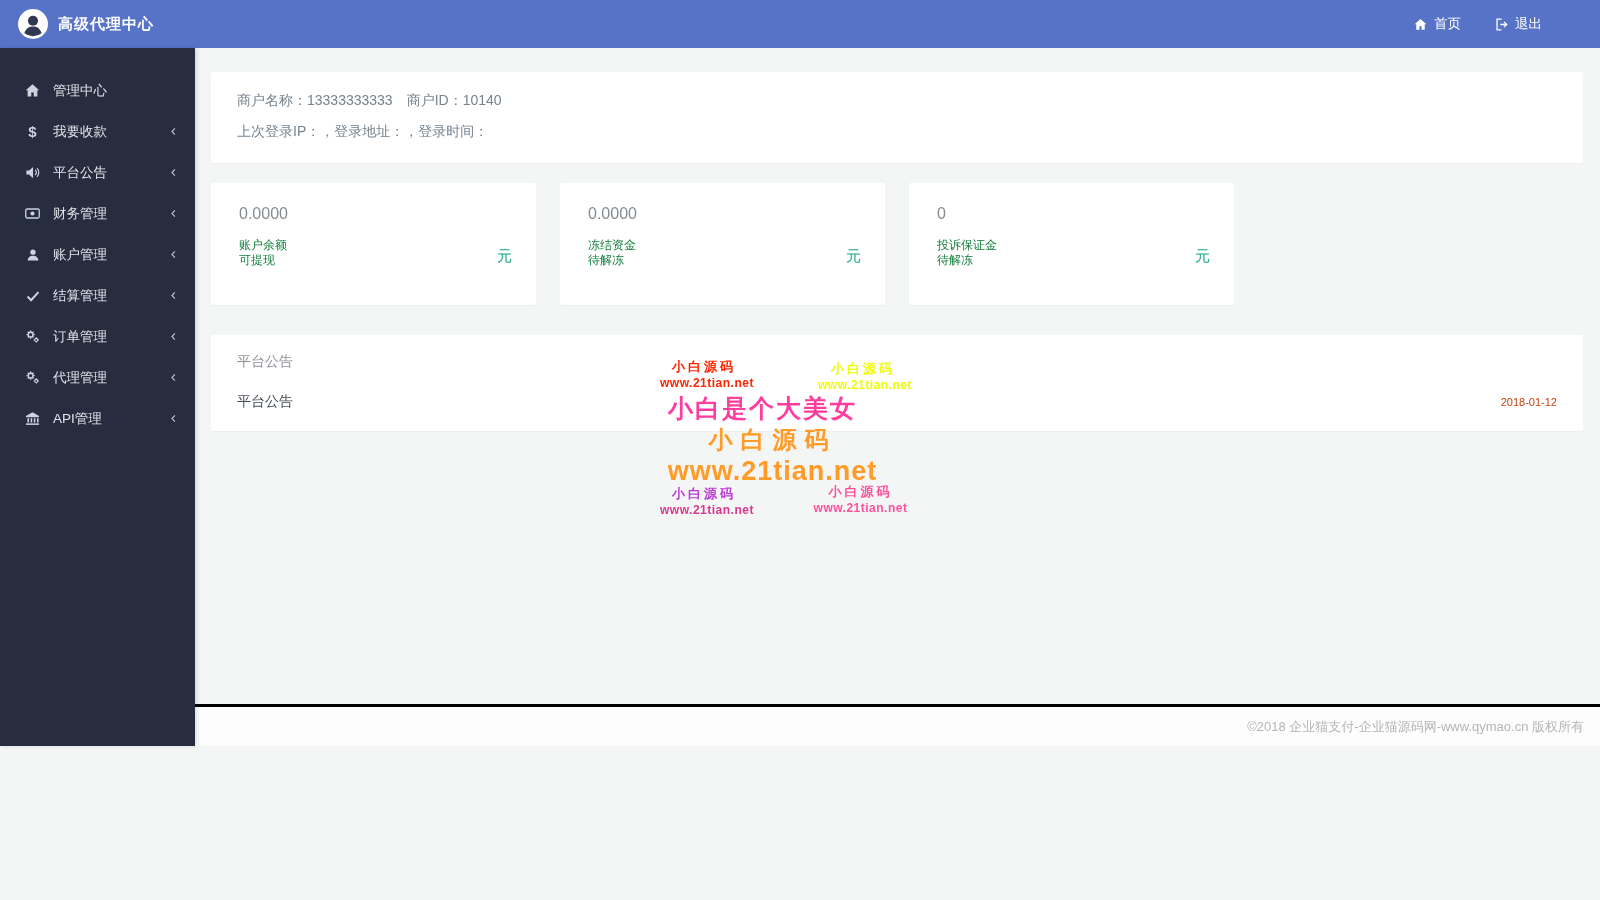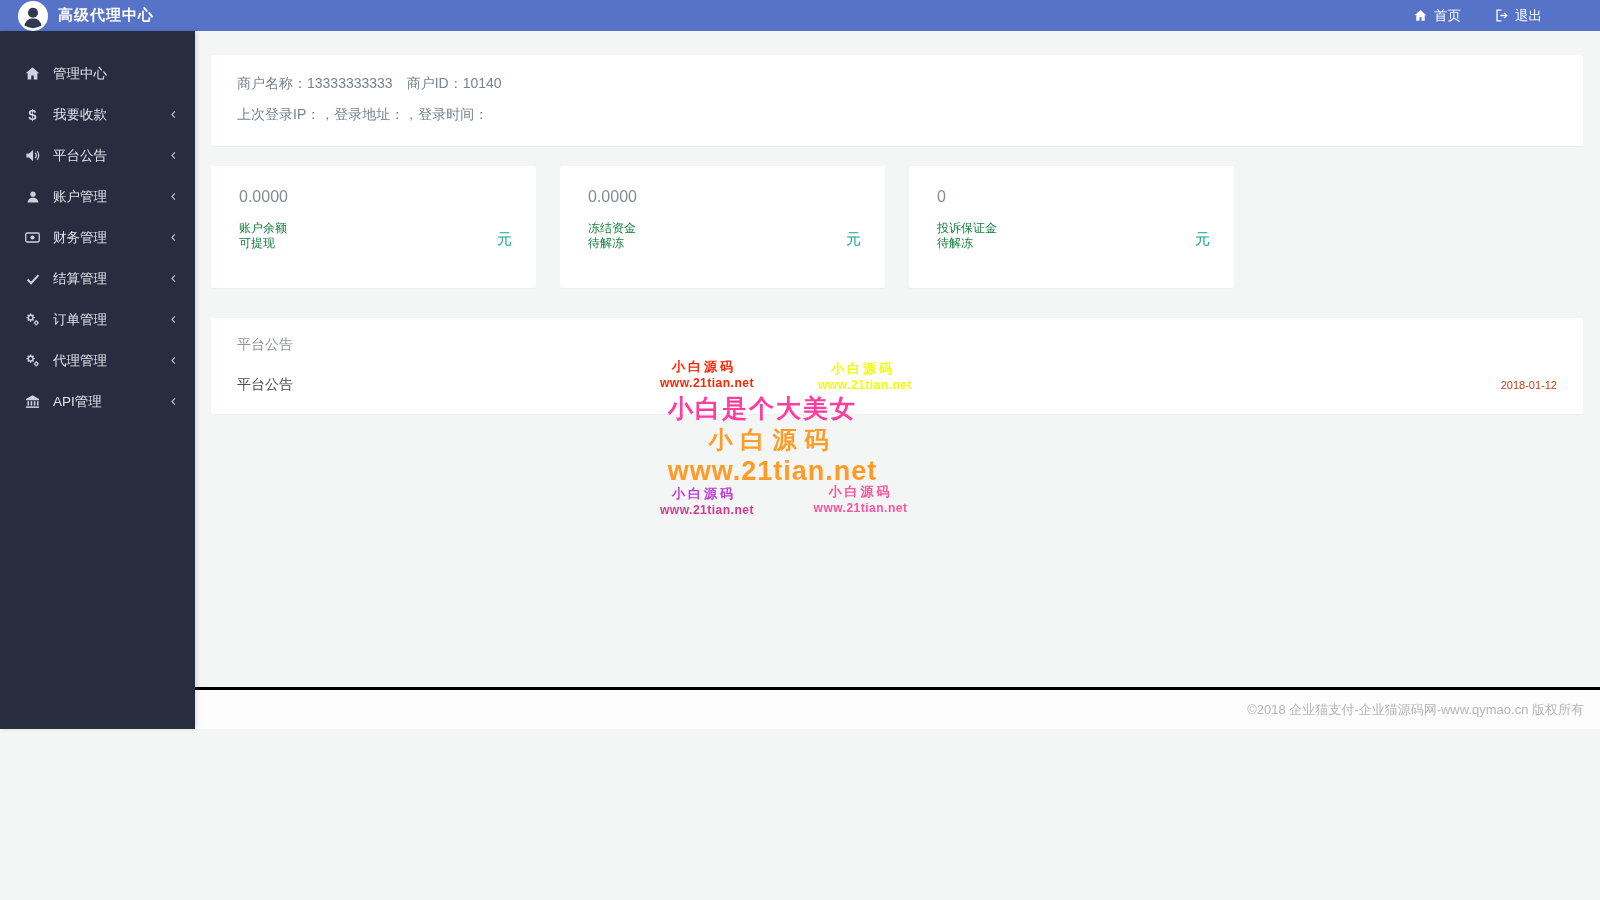--- a/index.html
+++ b/index.html
@@ -1,21 +1,21 @@
 <!DOCTYPE html>
 <html><head>
 <meta charset="utf-8">
 <style>
   * { margin:0; padding:0; box-sizing:border-box; }
   html,body { width:100%; height:100%; }
   body { font-family:"Liberation Sans","DejaVu Sans",sans-serif; background:#f4f5f5; }
   .app { width:1600px; height:900px; position:relative; overflow:hidden; background:#f4f5f5; }
 
   
-  .header { height:31px; background:#5673c8; display:flex; align-items:center; justify-content:space-between; padding:0 58px 0 18px; }
+  .header { height:48px; background:#5673c8; display:flex; align-items:center; justify-content:space-between; padding:0 58px 0 18px; }
   .brand { display:flex; align-items:center; }
   .logo { width:30px; height:30px; border-radius:50%; background:#fff; display:flex; align-items:center; justify-content:center; overflow:hidden; }
   .brand-text { color:#fff; font-size:15px; font-weight:600; margin-left:10px; letter-spacing:1px; }
   .top-nav { display:flex; align-items:center; gap:34px; }
   .nav-link { display:flex; align-items:center; gap:7px; color:#fff; font-size:13.5px; text-decoration:none; cursor:pointer; }
   .nav-link svg { display:block; }
 
   
   .body-row { display:flex; height:698px; }
   .sidebar { width:195px; background:#272c3e; flex-shrink:0; box-shadow:2px 0 4px rgba(0,0,0,.12); position:relative; z-index:2; }
@@ -138,41 +138,41 @@
           <span class="mi-label">平台公告</span>
           <span class="mi-caret">
               <svg width="11" height="11" viewBox="0 0 16 16">
                 <path d="M10 3.5L5.8 8l4.2 4.5" fill="none" stroke="currentColor" stroke-width="1.7"></path>
               </svg>
             </span>
         </li>
 
         <li class="menu-item">
           <span class="mi-icon">
+              <svg width="15" height="15" viewBox="0 0 16 16">
+                <rect x="0.8" y="3.2" width="14.4" height="9.6" rx="1.6" fill="none" stroke="currentColor" stroke-width="1.4"></rect>
+                <circle cx="8" cy="8" r="2.2" fill="currentColor"></circle>
+              </svg>
+            </span>
+          <span class="mi-label">财务管理</span>
+          <span class="mi-caret">
+              <svg width="11" height="11" viewBox="0 0 16 16">
+                <path d="M10 3.5L5.8 8l4.2 4.5" fill="none" stroke="currentColor" stroke-width="1.7"></path>
+              </svg>
+            </span>
+        </li>
+
+        <li class="menu-item">
+          <span class="mi-icon">
               <svg width="14" height="14" viewBox="0 0 16 16" fill="currentColor">
                 <circle cx="8" cy="4.8" r="3"></circle>
                 <path d="M1.8 14.2c.6-4 3.2-5.4 6.2-5.4s5.6 1.4 6.2 5.4z"></path>
               </svg>
             </span>
           <span class="mi-label">账户管理</span>
-          <span class="mi-caret">
-              <svg width="11" height="11" viewBox="0 0 16 16">
-                <path d="M10 3.5L5.8 8l4.2 4.5" fill="none" stroke="currentColor" stroke-width="1.7"></path>
-              </svg>
-            </span>
-        </li>
-
-        <li class="menu-item">
-          <span class="mi-icon">
-              <svg width="15" height="15" viewBox="0 0 16 16">
-                <rect x="0.8" y="3.2" width="14.4" height="9.6" rx="1.6" fill="none" stroke="currentColor" stroke-width="1.4"></rect>
-                <circle cx="8" cy="8" r="2.2" fill="currentColor"></circle>
-              </svg>
-            </span>
-          <span class="mi-label">财务管理</span>
           <span class="mi-caret">
               <svg width="11" height="11" viewBox="0 0 16 16">
                 <path d="M10 3.5L5.8 8l4.2 4.5" fill="none" stroke="currentColor" stroke-width="1.7"></path>
               </svg>
             </span>
         </li>
 
         <li class="menu-item">
           <span class="mi-icon">
               <svg width="14" height="14" viewBox="0 0 16 16">

